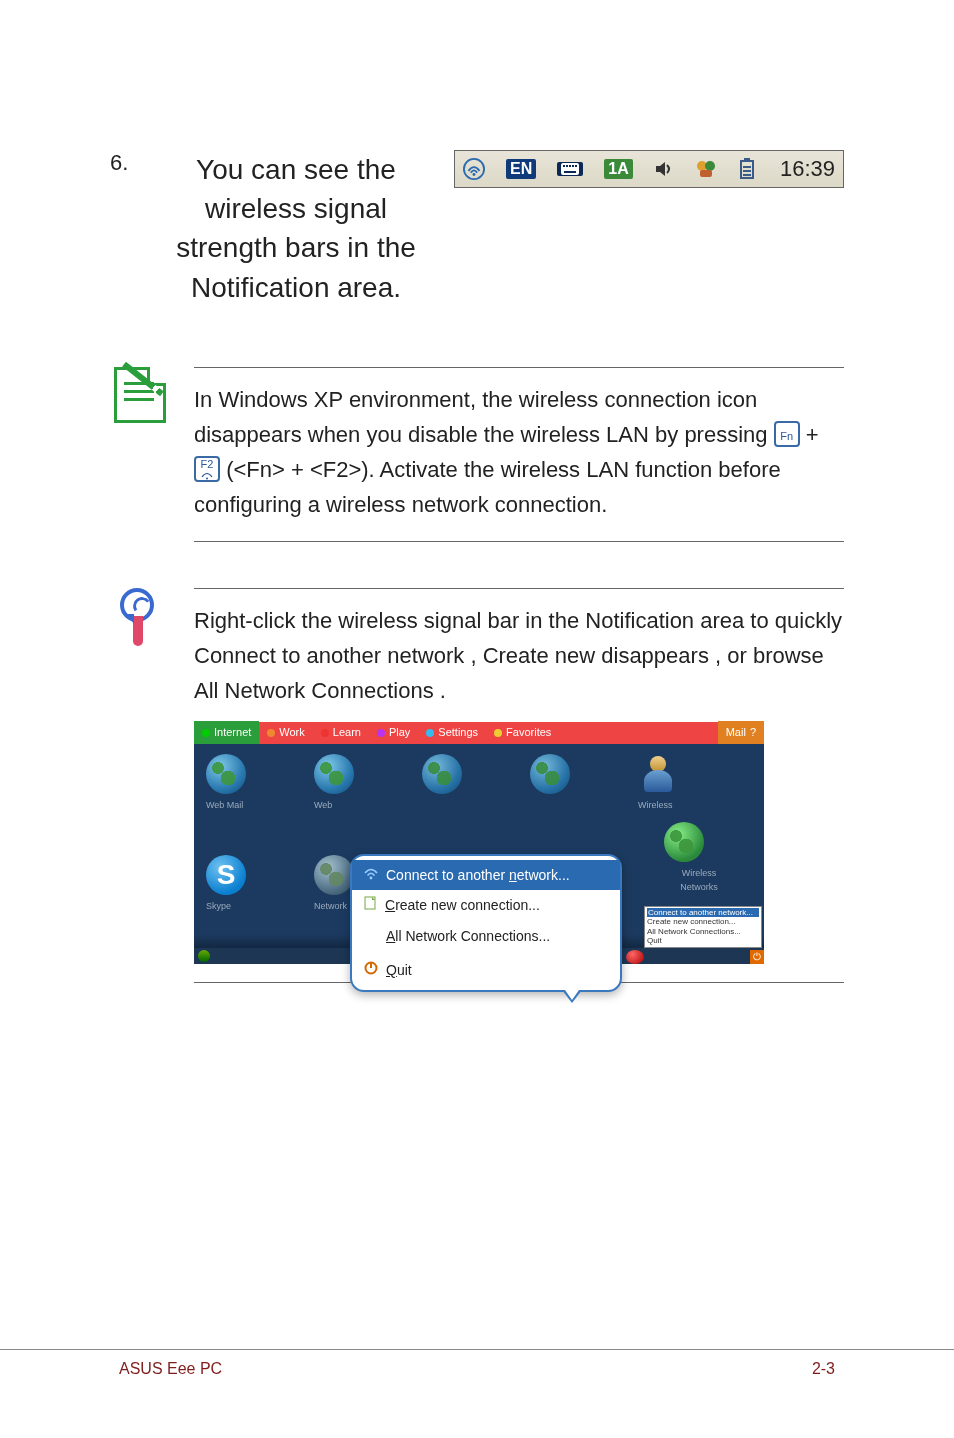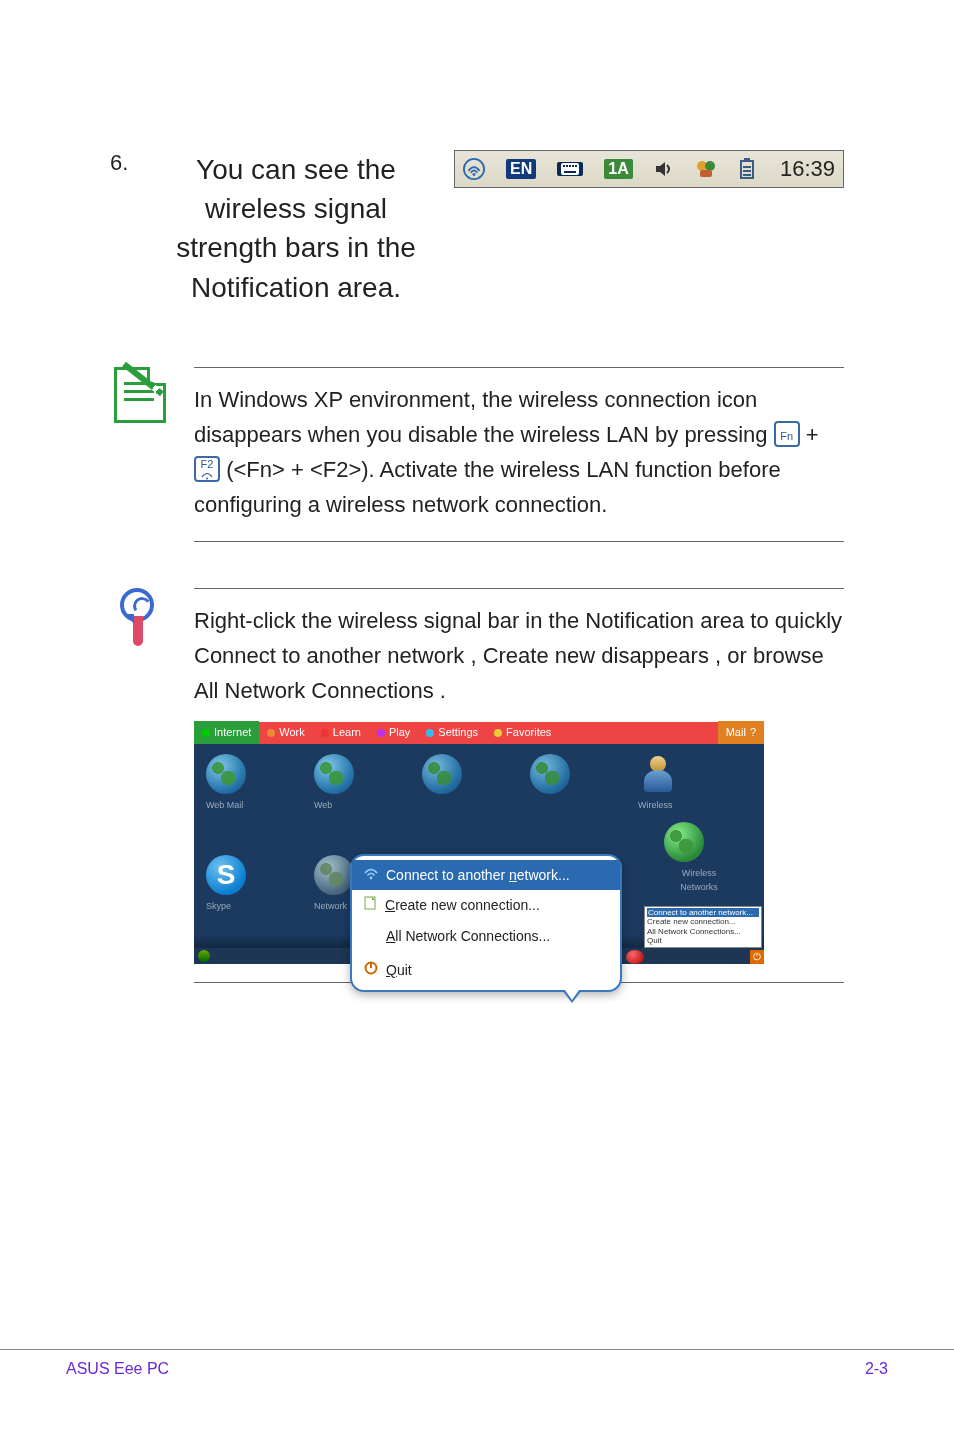--- a/index.html
+++ b/index.html
@@ -71,21 +71,21 @@
 
 
 .mini-taskbar { background:#1c3654; height:16px; display:flex; align-items:center; padding:0 4px; position:relative; }
 .mini-start { width:12px; height:12px; border-radius:50%; background:linear-gradient(#6a0,#060); }
 .mini-tooltip { position:absolute; right:2px; bottom:16px; background:#fff; border:1px solid #888; font-size:8px; line-height:1.2; padding:1px 2px; width:118px; color:#333; z-index:1; }
 .mini-tooltip .hi { background:#2a6ab0; color:#fff; padding:0 1px; display:block; }
 .mini-orange { position:absolute; right:0; bottom:0; width:14px; height:14px; background:#e06a00; display:flex; align-items:center; justify-content:center; color:#fff; font-size:10px; }
 .mini-vol { position:absolute; right:120px; bottom:0; width:18px; height:14px; border-radius:50%; background:radial-gradient(circle at 35% 30%,#f66,#a00); }
 
 
-.footer { position:absolute; left:0; bottom:60px; width:100%; padding:0 66px; display:flex; justify-content:space-between; border-top:1px solid #888; font-size:16px; color:#6d28d9; padding-top:10px; }
+.footer { position:absolute; left:0; bottom:60px; width:100%; padding:0 119px; display:flex; justify-content:space-between; border-top:1px solid #888; font-size:16px; color:#7f1d1d; padding-top:10px; }
 
 
 .note-icon { width:52px; height:56px; border:3px solid #2a9e3a; position:relative; }
 .note-icon:before{content:"";position:absolute;right:-3px;top:-3px;width:16px;height:16px;background:#fff;border-left:3px solid #2a9e3a;border-bottom:3px solid #2a9e3a;}
 .note-icon:after{content:"";position:absolute;left:6px;top:8px;width:36px;height:5px;background:transparent;}
 .note-lines{position:absolute;left:7px;top:12px;width:30px;height:3px;background:#2a9e3a;box-shadow:0 8px 0 #2a9e3a,0 16px 0 #2a9e3a;}
 .note-pencil{position:absolute;left:2px;top:6px;width:48px;height:6px;background:linear-gradient(90deg,#2a9e3a 0 78%,#fff 78% 88%,#2a9e3a 88%);transform:rotate(38deg);}
 
 
 .tip-icon { width:42px; height:62px; position:relative; }

